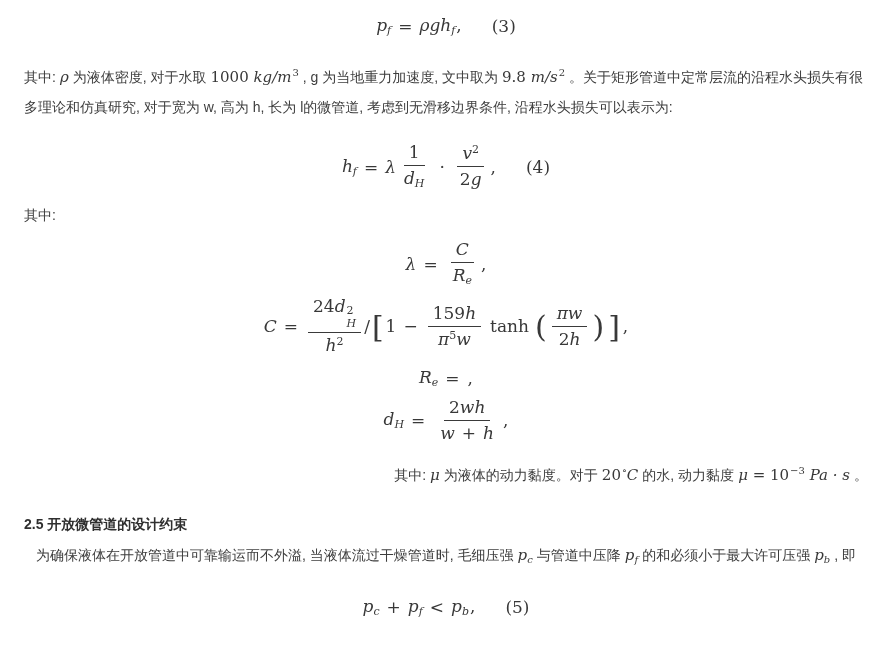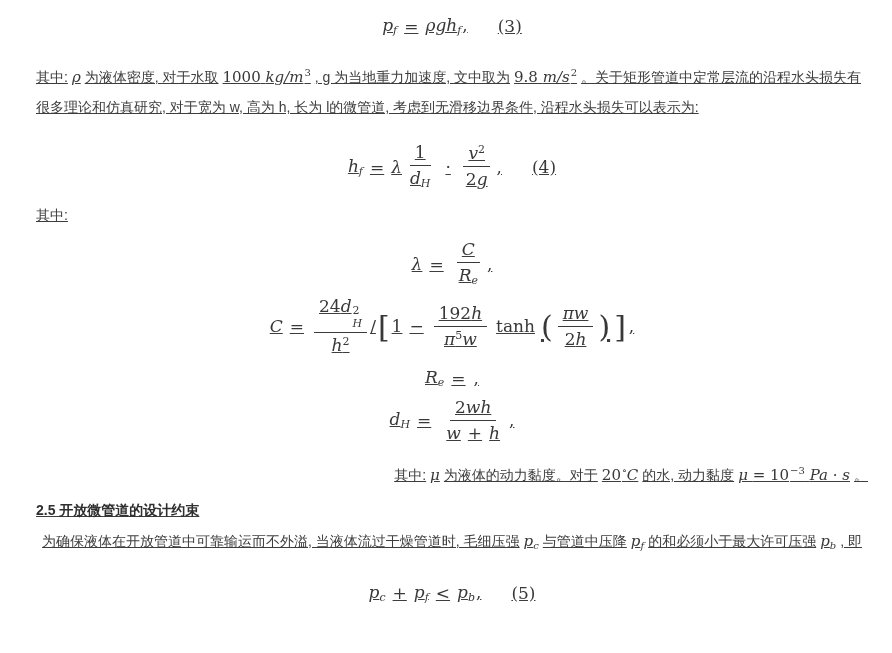--- a/index.html
+++ b/index.html
@@ -3,26 +3,26 @@
 <meta charset="utf-8">
 <style>
   html, body { margin: 0; padding: 0; }
   body {
     width: 892px; height: 653px;
     background: #ffffff;
     color: #3d3d3d;
     font-family: "Liberation Sans", "DejaVu Sans", sans-serif;
     overflow: hidden;
   }
-  .doc { padding: 6px 24px 0 36px; text-decoration: underline; }
+  .doc { padding: 6px 24px 0 24px; }
 
   
   .para { font-size: 14px; line-height: 30px; color: #3d3d3d; }
   .nowrap { white-space: nowrap; text-align: center; }
-  .heading { font-size: 14px; font-weight: bold; color: #2f2f2f; margin-top: 14px; line-height: 20px; }
+  .heading { font-size: 14px; font-weight: bold; color: #2f2f2f; margin-top: 28px; line-height: 20px; }
 
   
   .imath { font-family: "DejaVu Serif", serif; font-style: italic; font-size: 15px; margin: 0 4px; color: #383838; }
   .imath .up { font-style: normal; }
   .isub { font-size: 10px; vertical-align: -3px; }
   .isup { font-size: 10px; vertical-align: 6px; margin-left: 1px; }
 
   
   .eq {
     display: flex; align-items: center; justify-content: center;
@@ -112,21 +112,21 @@
             <span class="s-sup">2</span>
             <span class="s-sub">H</span>
           </span></span>
         <span class="den"><span class="mi">h</span><span class="sup mn">2</span></span>
       </span>
     <span class="mn">/</span>
     <span class="big">[</span>
     <span class="grp mn">1</span>
     <span class="mo">−</span>
     <span class="frac">
-        <span class="num"><span class="mn">192</span><span class="mi">h</span></span>
+        <span class="num"><span class="mn">159</span><span class="mi">h</span></span>
         <span class="den"><span class="mi">π</span><span class="sup mn">5</span><span class="mi">w</span></span>
       </span>
     <span class="fn">tanh</span>
     <span class="big">(</span>
     <span class="frac">
         <span class="num mi">πw</span>
         <span class="den"><span class="mn">2</span><span class="mi">h</span></span>
       </span>
     <span class="big">)</span>
     <span class="big">]</span>

